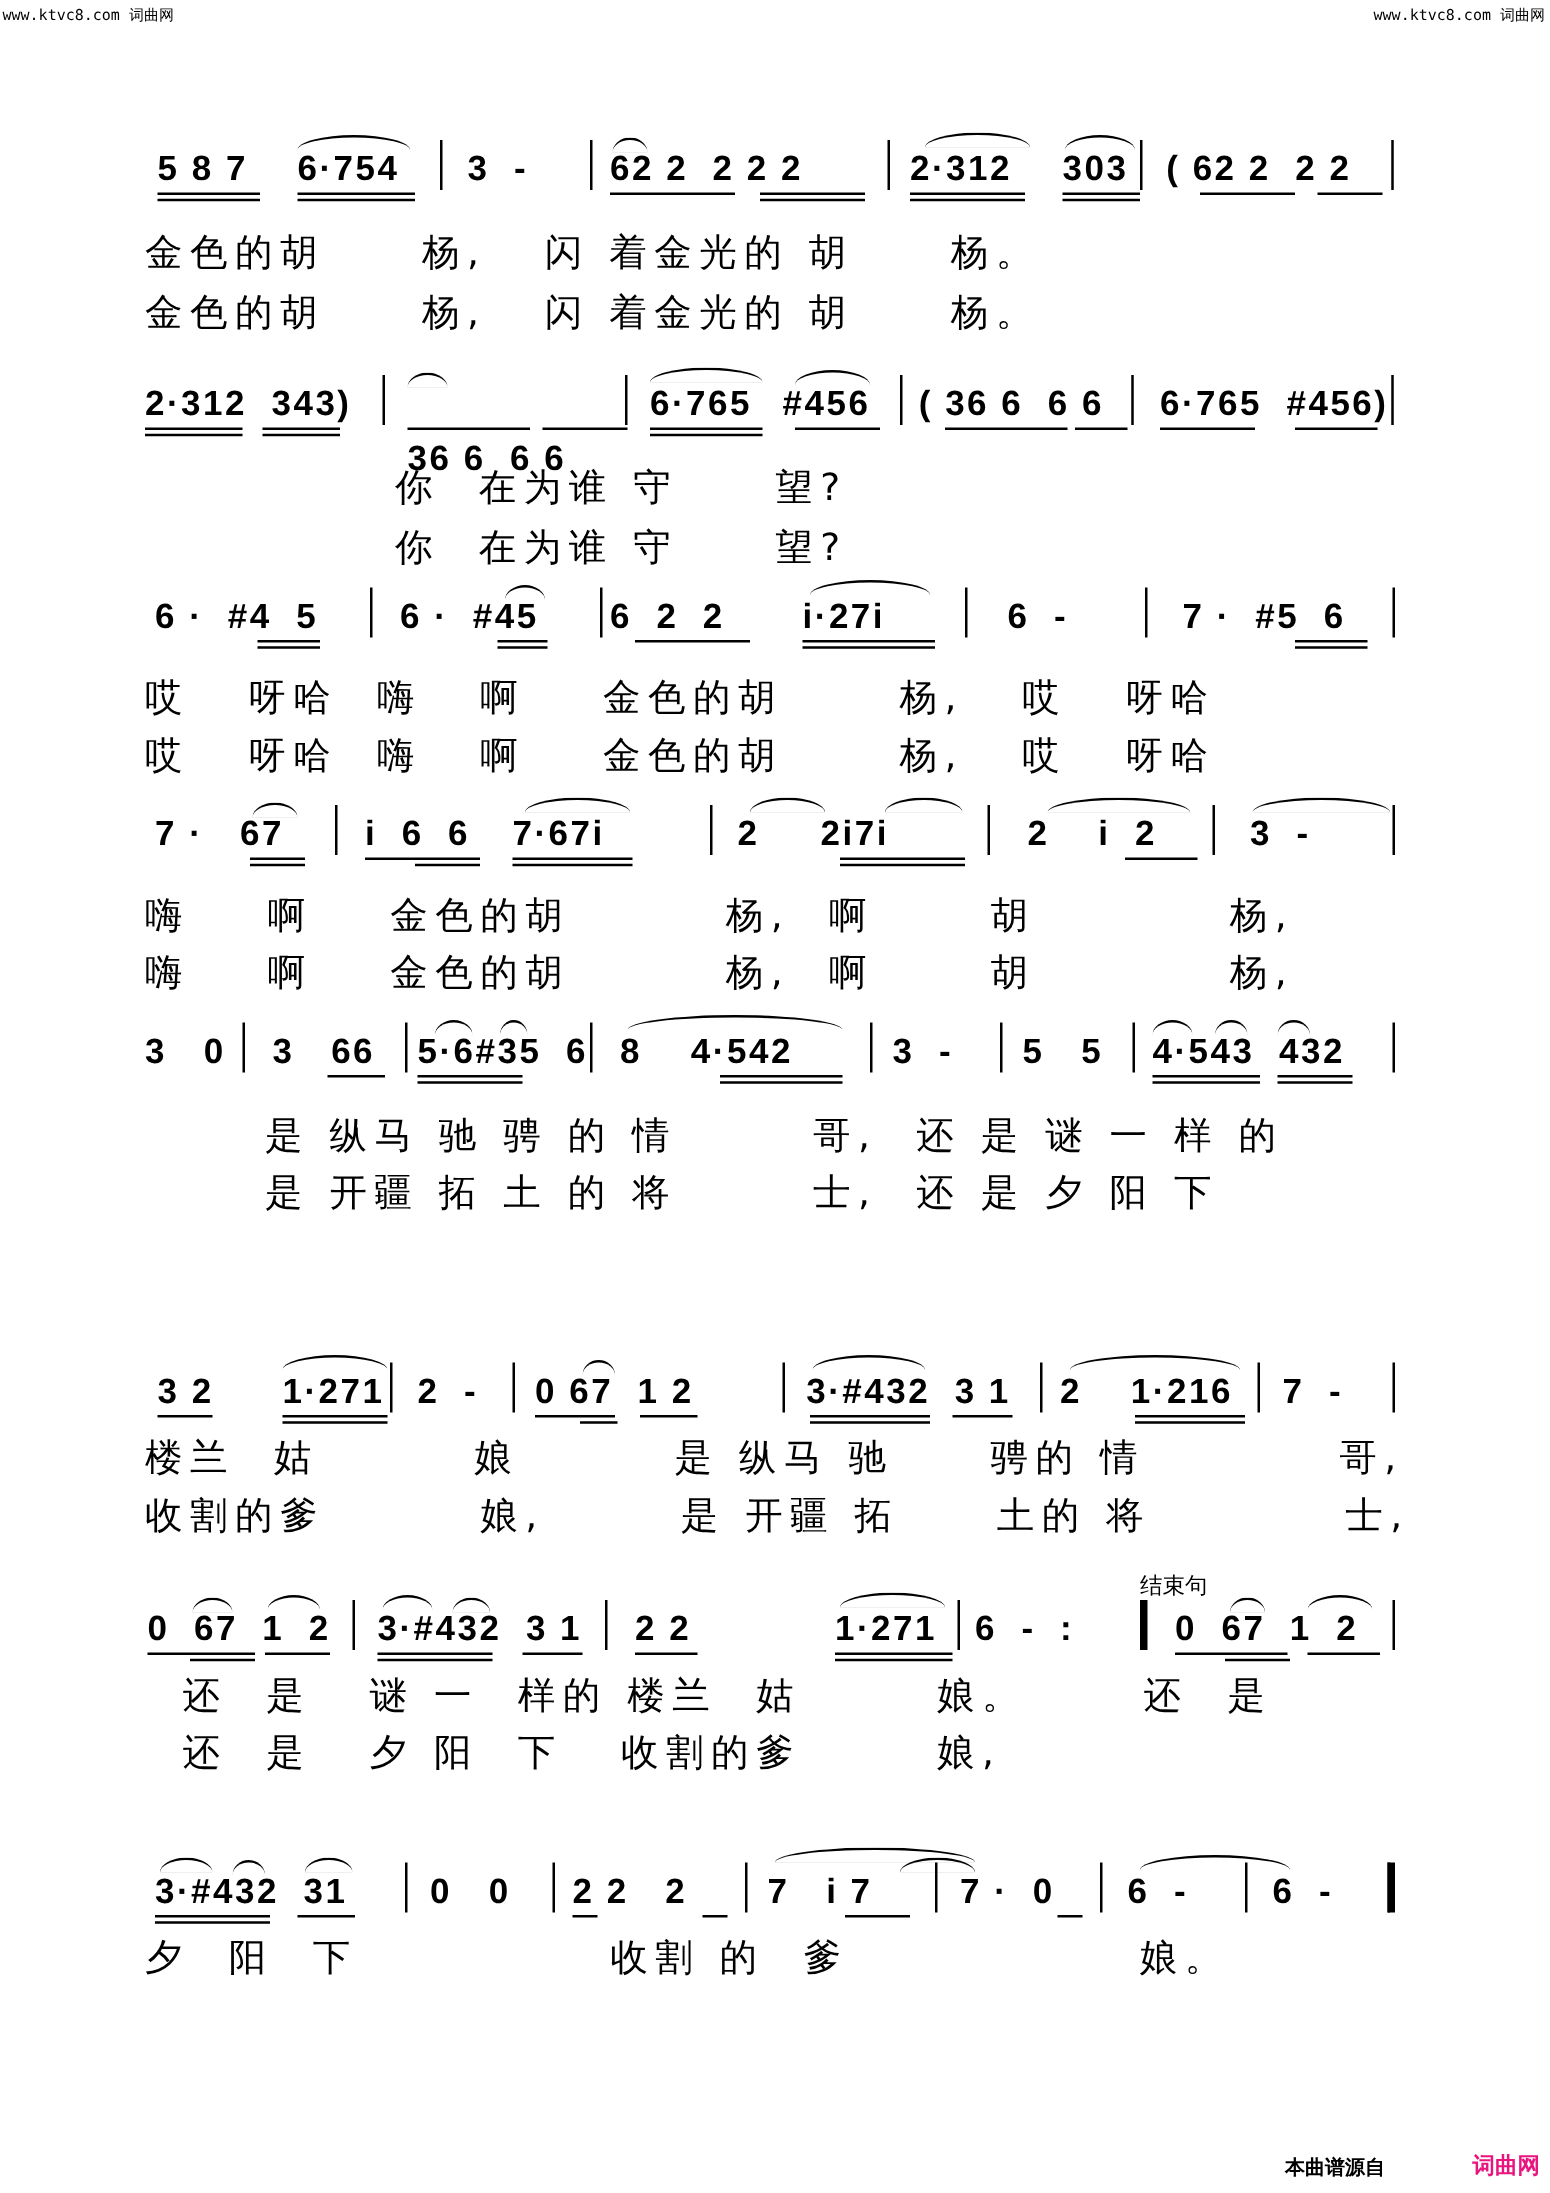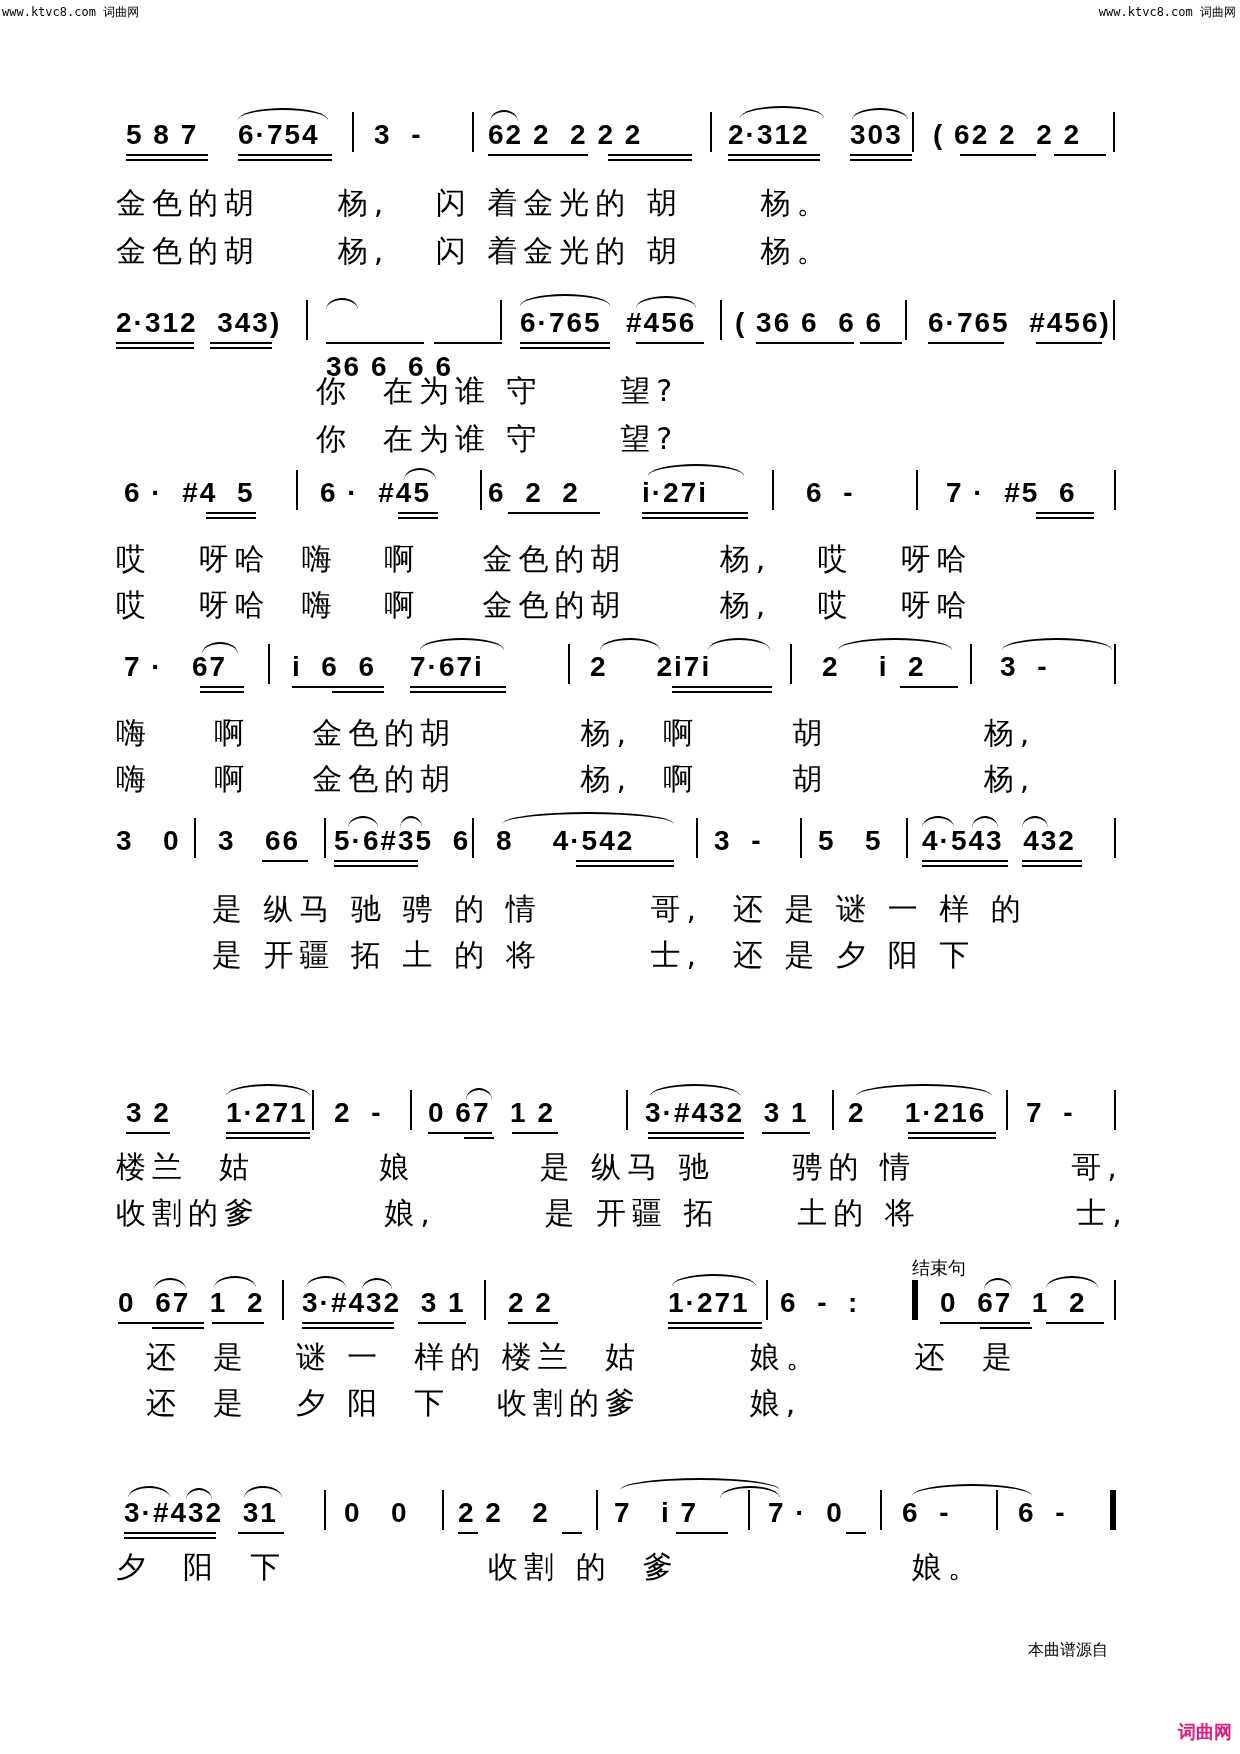--- a/index.html
+++ b/index.html
@@ -9,21 +9,21 @@
   .sys{position:absolute;left:0;width:1240px;}
   .notes{position:absolute;left:0;top:0;height:50px;width:1240px;}
   .tok{position:absolute;top:10px;font-family:"Liberation Sans",sans-serif;font-weight:bold;font-size:28px;line-height:30px;white-space:pre;}
   .tok.grp{letter-spacing:2px;}
   .bar{position:absolute;top:2px;width:2px;height:40px;background:#000;}
   .bar.dbl{width:4px;border-left:2px solid #000;background:#000;}
   .lyr{position:absolute;font-family:"DejaVu Sans",sans-serif;font-size:30px;line-height:34px;white-space:pre;letter-spacing:6px;}
   .ul{position:absolute;height:2px;background:#000;}
   .slur{position:absolute;border-top:2px solid #000;border-radius:50% 50% 0 0/100% 100% 0 0;height:10px;}
   .note-label{position:absolute;font-family:"DejaVu Sans",sans-serif;font-size:18px;}
-  .footer-src{position:absolute;left:1028px;top:1640px;font-family:"DejaVu Sans",sans-serif;font-weight:normal;font-size:16px;}
+  .footer-src{position:absolute;left:1028px;top:1724px;font-family:"DejaVu Sans",sans-serif;font-weight:bold;font-size:16px;}
   .footer-logo{position:absolute;left:1178px;top:1720px;font-family:"DejaVu Sans",sans-serif;font-weight:bold;font-size:18px;color:#e8157f;}
 </style>
 </head>
 <body>
 
 <div class="hdr l">www.ktvc8.com 词曲网</div>
 <div class="hdr r">www.ktvc8.com 词曲网</div>
 
 <div id="score">
     <div class="sys" style="top: 110px;">

